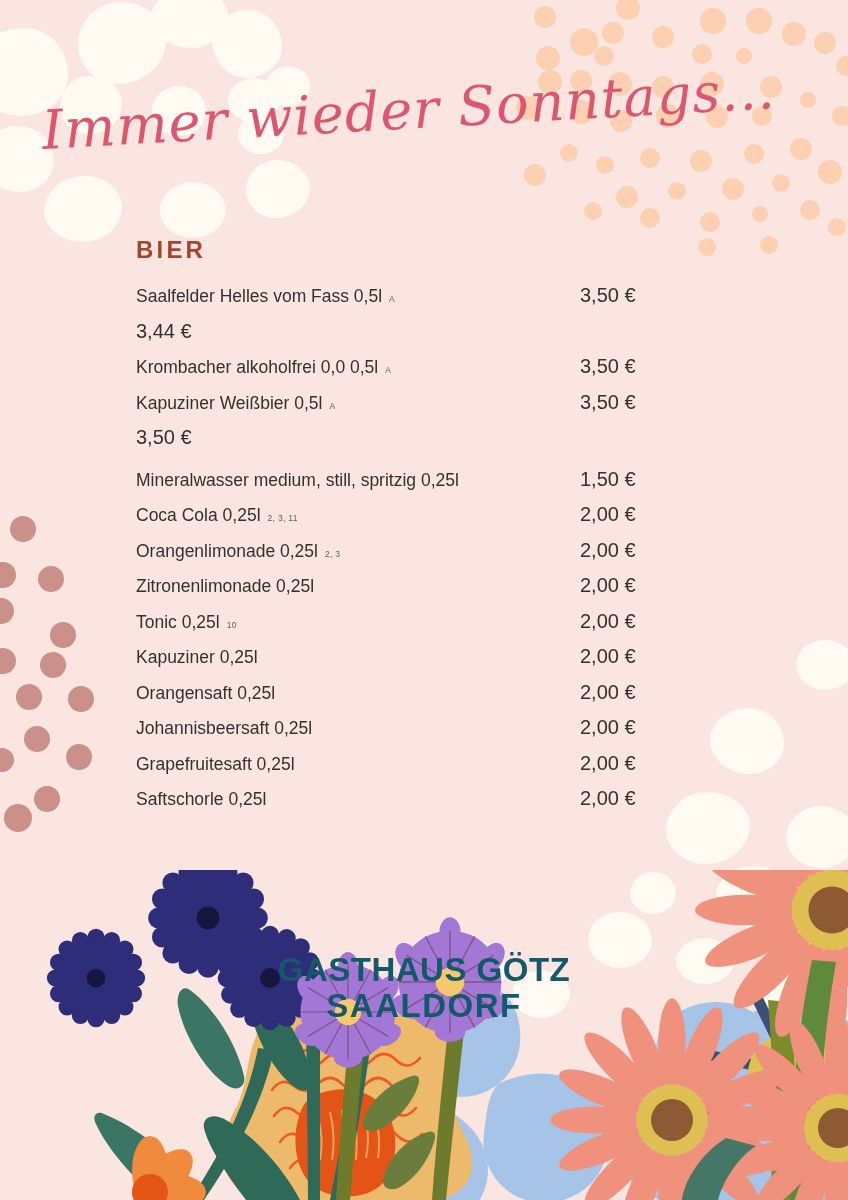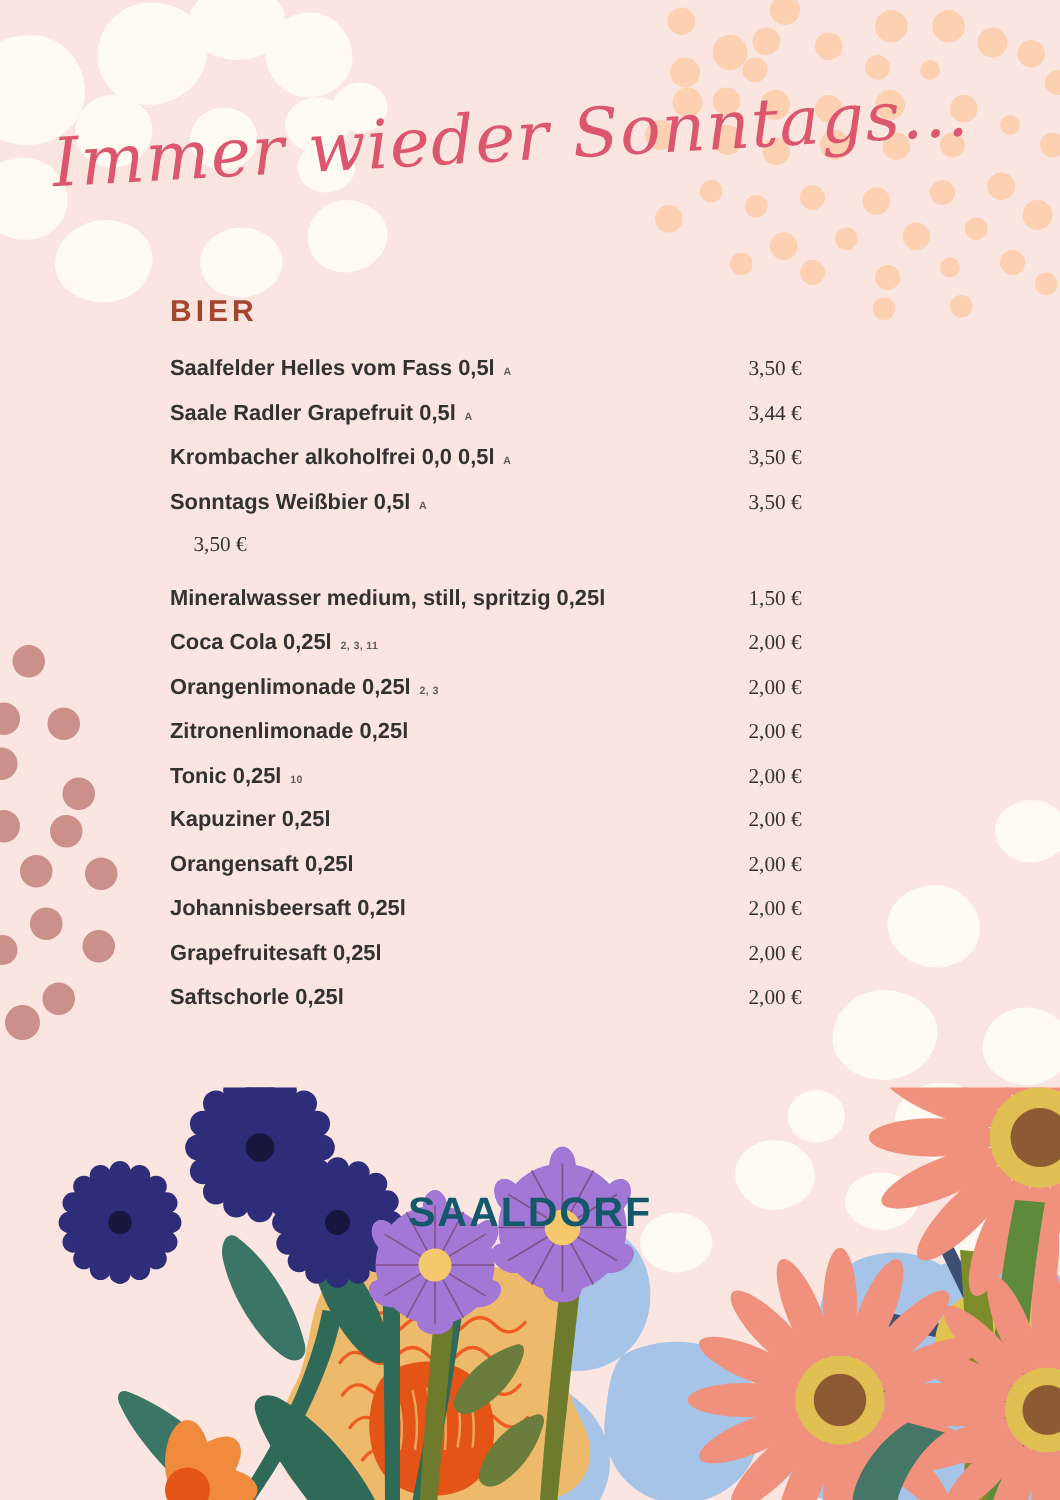--- a/index.html
+++ b/index.html
@@ -75,36 +75,35 @@
   .row {
     display: flex;
     align-items: baseline;
     justify-content: space-between;
     height: 35.5px;
   }
   .row-name {
     font-size: 17.5px;
     color: #32322f;
     white-space: nowrap;
-    font-weight: 700;
+    font-weight: 400;
   }
   .allergens {
     font-size: 8.5px;
     color: #5d5d59;
     margin-left: 7px;
     vertical-align: baseline;
     letter-spacing: 0.3px;
   }
   .row-price {
-    font-size: 17px;
+    font-size: 20px;
     color: #32322f;
     white-space: nowrap;
-    text-align: center;
+    text-align: left;
     min-width: 80px;
-    font-family: Liberation Serif, serif;
   }
 
   
   .logo {
     position: absolute;
     left: 0;
     right: 0;
     top: 952px;
     text-align: center;
     font-family: "Liberation Sans", sans-serif;
@@ -232,31 +231,30 @@
     <div class="section">
       <h2 class="section-heading">BIER</h2>
       <div class="items">
 
         <div class="row">
           <div class="row-name"><span>Saalfelder Helles vom Fass 0,5l</span><span class="allergens">A</span></div>
           <div class="row-price">3,50 €</div>
         </div>
 
         <div class="row">
-          <div class="row-name"><span>Saale Radler Grapefruit 0,5l</span><span class="allergens">A</span></div>
           <div class="row-price">3,44 €</div>
         </div>
 
         <div class="row">
           <div class="row-name"><span>Krombacher alkoholfrei 0,0 0,5l</span><span class="allergens">A</span></div>
           <div class="row-price">3,50 €</div>
         </div>
 
         <div class="row">
-          <div class="row-name"><span>Sonntags Weißbier 0,5l</span><span class="allergens">A</span></div>
+          <div class="row-name"><span>Kapuziner Weißbier 0,5l</span><span class="allergens">A</span></div>
           <div class="row-price">3,50 €</div>
         </div>
 
         <div class="row">
           <div class="row-price">3,50 €</div>
         </div>
 
       </div>
     </div>
 
@@ -512,16 +510,17 @@
           <ellipse cx="150" cy="300" rx="18" ry="34" transform="rotate(45 150 322)"></ellipse>
           <ellipse cx="150" cy="300" rx="18" ry="34" transform="rotate(90 150 322)"></ellipse>
           <ellipse cx="150" cy="300" rx="18" ry="34" transform="rotate(135 150 322)"></ellipse>
         </g>
         <circle cx="150" cy="322" r="18" fill="#e35416"></circle>
       </g>
     </g>
   </svg>
 
   <div class="logo">
+    <div class="line1">GASTHAUS GÖTZ</div>
     <div class="line2">SAALDORF</div>
   </div>
 
 </div>
 
 </body></html>

